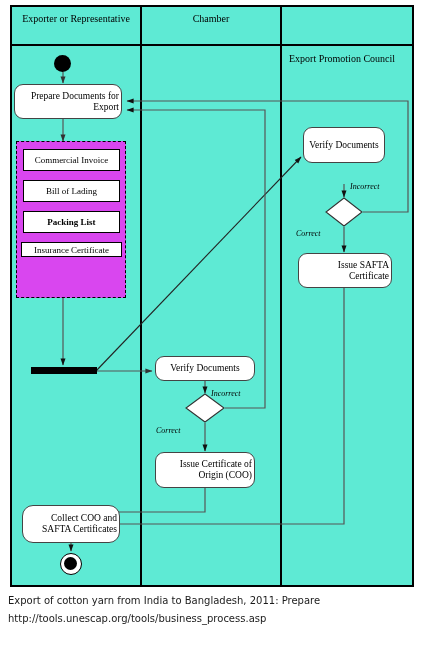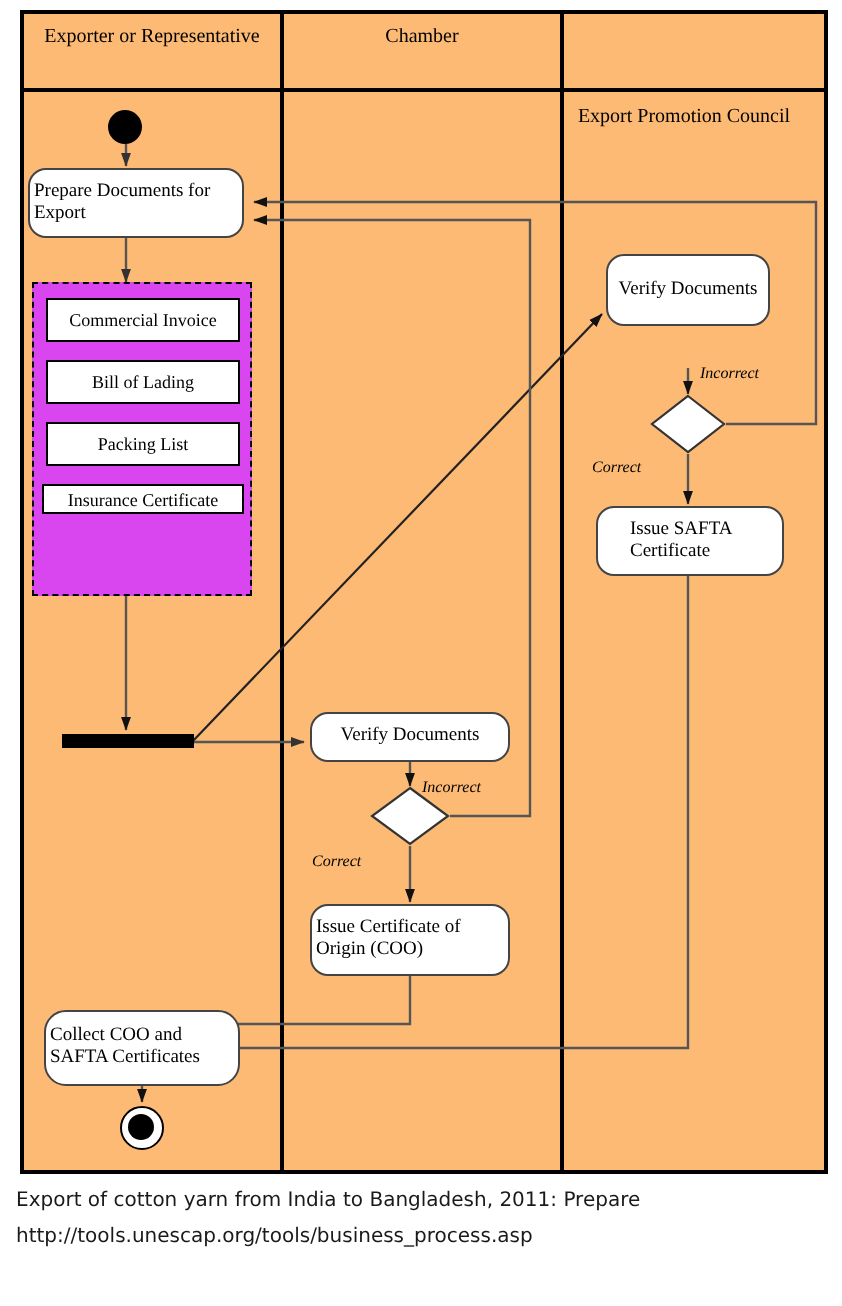--- a/index.html
+++ b/index.html
@@ -21,21 +21,21 @@
     width: 421px; height: 653px;
   }
 
   
   .frame {
     position: absolute;
     left: 10px; top: 5px;
     width: 404px; height: 582px;
     border: 2px solid #000;
     box-sizing: border-box;
-    background: #fdba74;
+    background: #5eead4;
     font-family: Liberation Serif, serif;
   }
   .lane-divider {
     position: absolute;
     top: 0; bottom: 0;
     width: 2px;
     background: #000;
   }
   .lane-divider.d1 { left: 128px; }
   .lane-divider.d2 { left: 268px; }
@@ -71,21 +71,21 @@
   
   .node {
     position: absolute;
     box-sizing: border-box;
     border: 1px solid #444;
     border-radius: 9px;
     background: #fff;
     display: flex;
     align-items: center;
     justify-content: center;
-    text-align: left;
+    text-align: right;
     font-size: 9.5px;
     line-height: 11px;
     color: #000;
     padding: 2px;
   }
 
   .doc-group {
     position: absolute;
     box-sizing: border-box;
     border: 1px dashed #000;
@@ -223,21 +223,21 @@
     </g>
   </svg>
 
   <div class="start-node" style="left:54px; top:55px;"></div>
 
   <div class="node" style="left:14px; top:84px; width:108px; height:35px;">Prepare Documents for Export</div>
 
   <div class="doc-group" style="left:16px; top:141px; width:110px; height:157px;">
     <div class="doc-item" style="left:6px; top:7px; width:97px; height:22px;">Commercial Invoice</div>
     <div class="doc-item" style="left:6px; top:38px; width:97px; height:22px;">Bill of Lading</div>
-    <div class="doc-item" style="left:6px; top:69px; width:97px; height:22px;">Packing List</div>
+    <div class="doc-item" style="left:6px; top:69px; width:97px; height:22px;font-weight:bold;">Packing List</div>
     <div class="doc-item" style="left:4px; top:100px; width:101px; height:15px;">Insurance Certificate</div>
   </div>
 
   <div class="fork-bar" style="left:31px; top:367px; width:66px; height:7px;"></div>
 
   <div class="node" style="left:22px; top:505px; width:98px; height:38px; border-radius:11px;">Collect COO and SAFTA Certificates</div>
 
   <div class="end-node" style="left:60px; top:553px;"></div>
 
   <div class="node" style="left:155px; top:356px; width:100px; height:25px;">Verify Documents</div>

